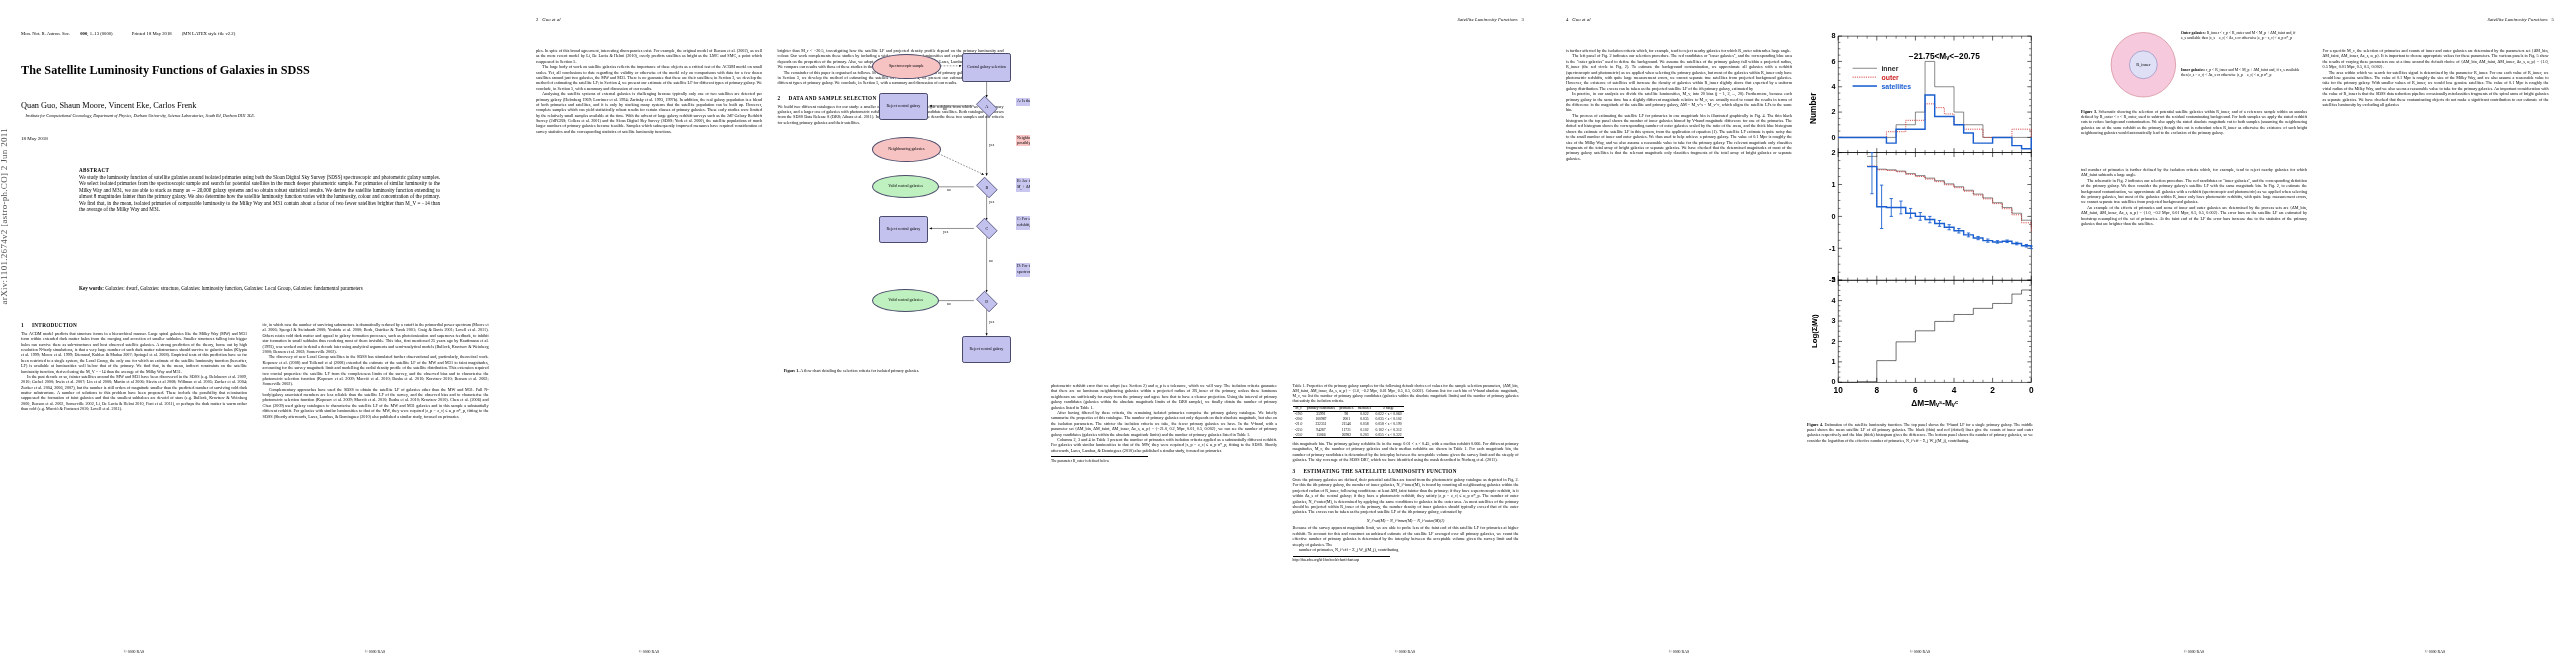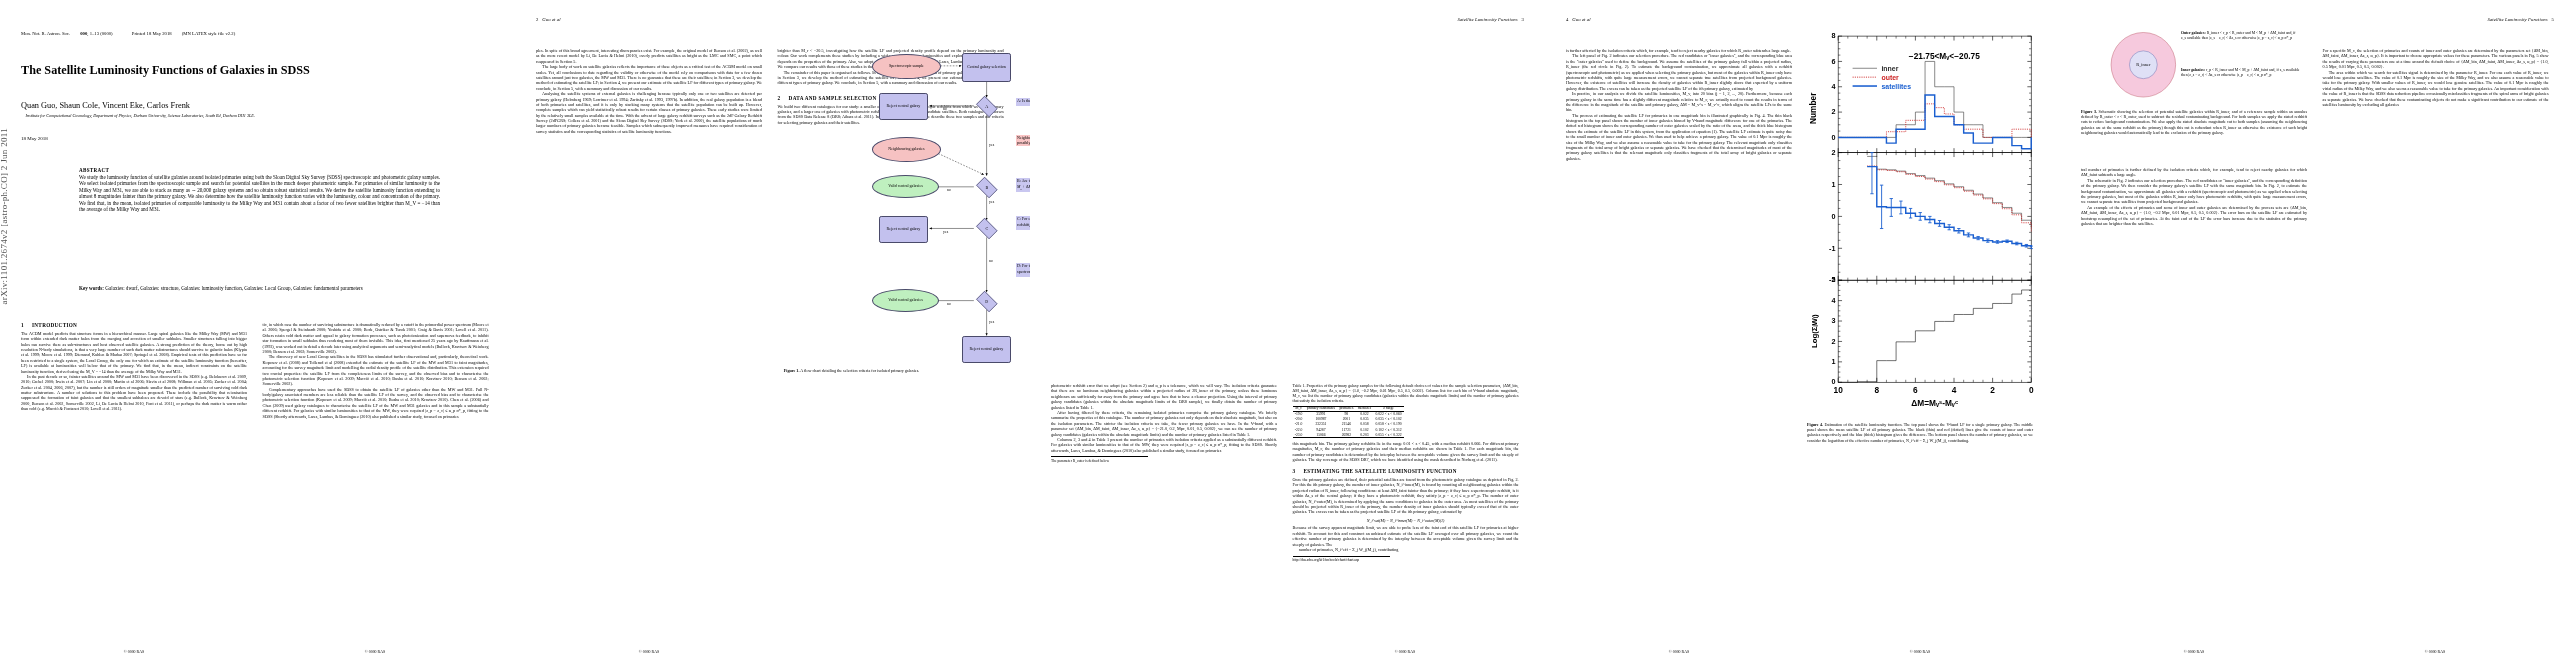--- a/index.html
+++ b/index.html
@@ -156,21 +156,21 @@
     <div class="arxiv-stamp">arXiv:1101.2674v2  [astro-ph.CO]  2 Jun 2011</div>
 
     <div class="journal-line">
       <span><span>Mon. Not. R. Astron. Soc.</span>
         <b class="bold">000</b><span>, 1–13 (0000)</span></span>
       <span>Printed 18 May 2018</span>
       <span>(MN LATEX style file v2.2)</span>
     </div>
 
     <div class="title">The Satellite Luminosity Functions of Galaxies in SDSS</div>
-    <div class="authors">Quan Guo, Shaun Cole, Vincent Eke, Carlos Frenk</div>
+    <div class="authors">Quan Guo, Shaun Moore, Vincent Eke, Carlos Frenk</div>
     <div class="affil">Institute for Computational Cosmology, Department of Physics, Durham University, Science Laboratories, South Rd, Durham DH1 3LE.</div>
     <div class="subdate">18 May 2018</div>
 
     <div class="abstract">
       <span class="ahead">ABSTRACT</span>
       <span>We study the luminosity function of satellite galaxies around isolated primaries using both the Sloan Digital Sky Survey (SDSS) spectroscopic and photometric galaxy samples. We select isolated primaries from the spectroscopic sample and search for potential satellites in the much deeper photometric sample. For primaries of similar luminosity to the Milky Way and M31, we are able to stack as many as ∼ 20,000 galaxy systems and so obtain robust statistical results. We derive the satellite luminosity function extending to almost 8 magnitudes fainter than the primary galaxy. We also determine how the satellite luminosity function varies with the luminosity, colour and concentration of the primary. We find that, in the mean, isolated primaries of comparable luminosity to the Milky Way and M31 contain about a factor of two fewer satellites brighter than M_V = −14 than the average of the Milky Way and M31.</span>
     </div>
 
     <div class="keywords">
       <b>Key words:</b>

